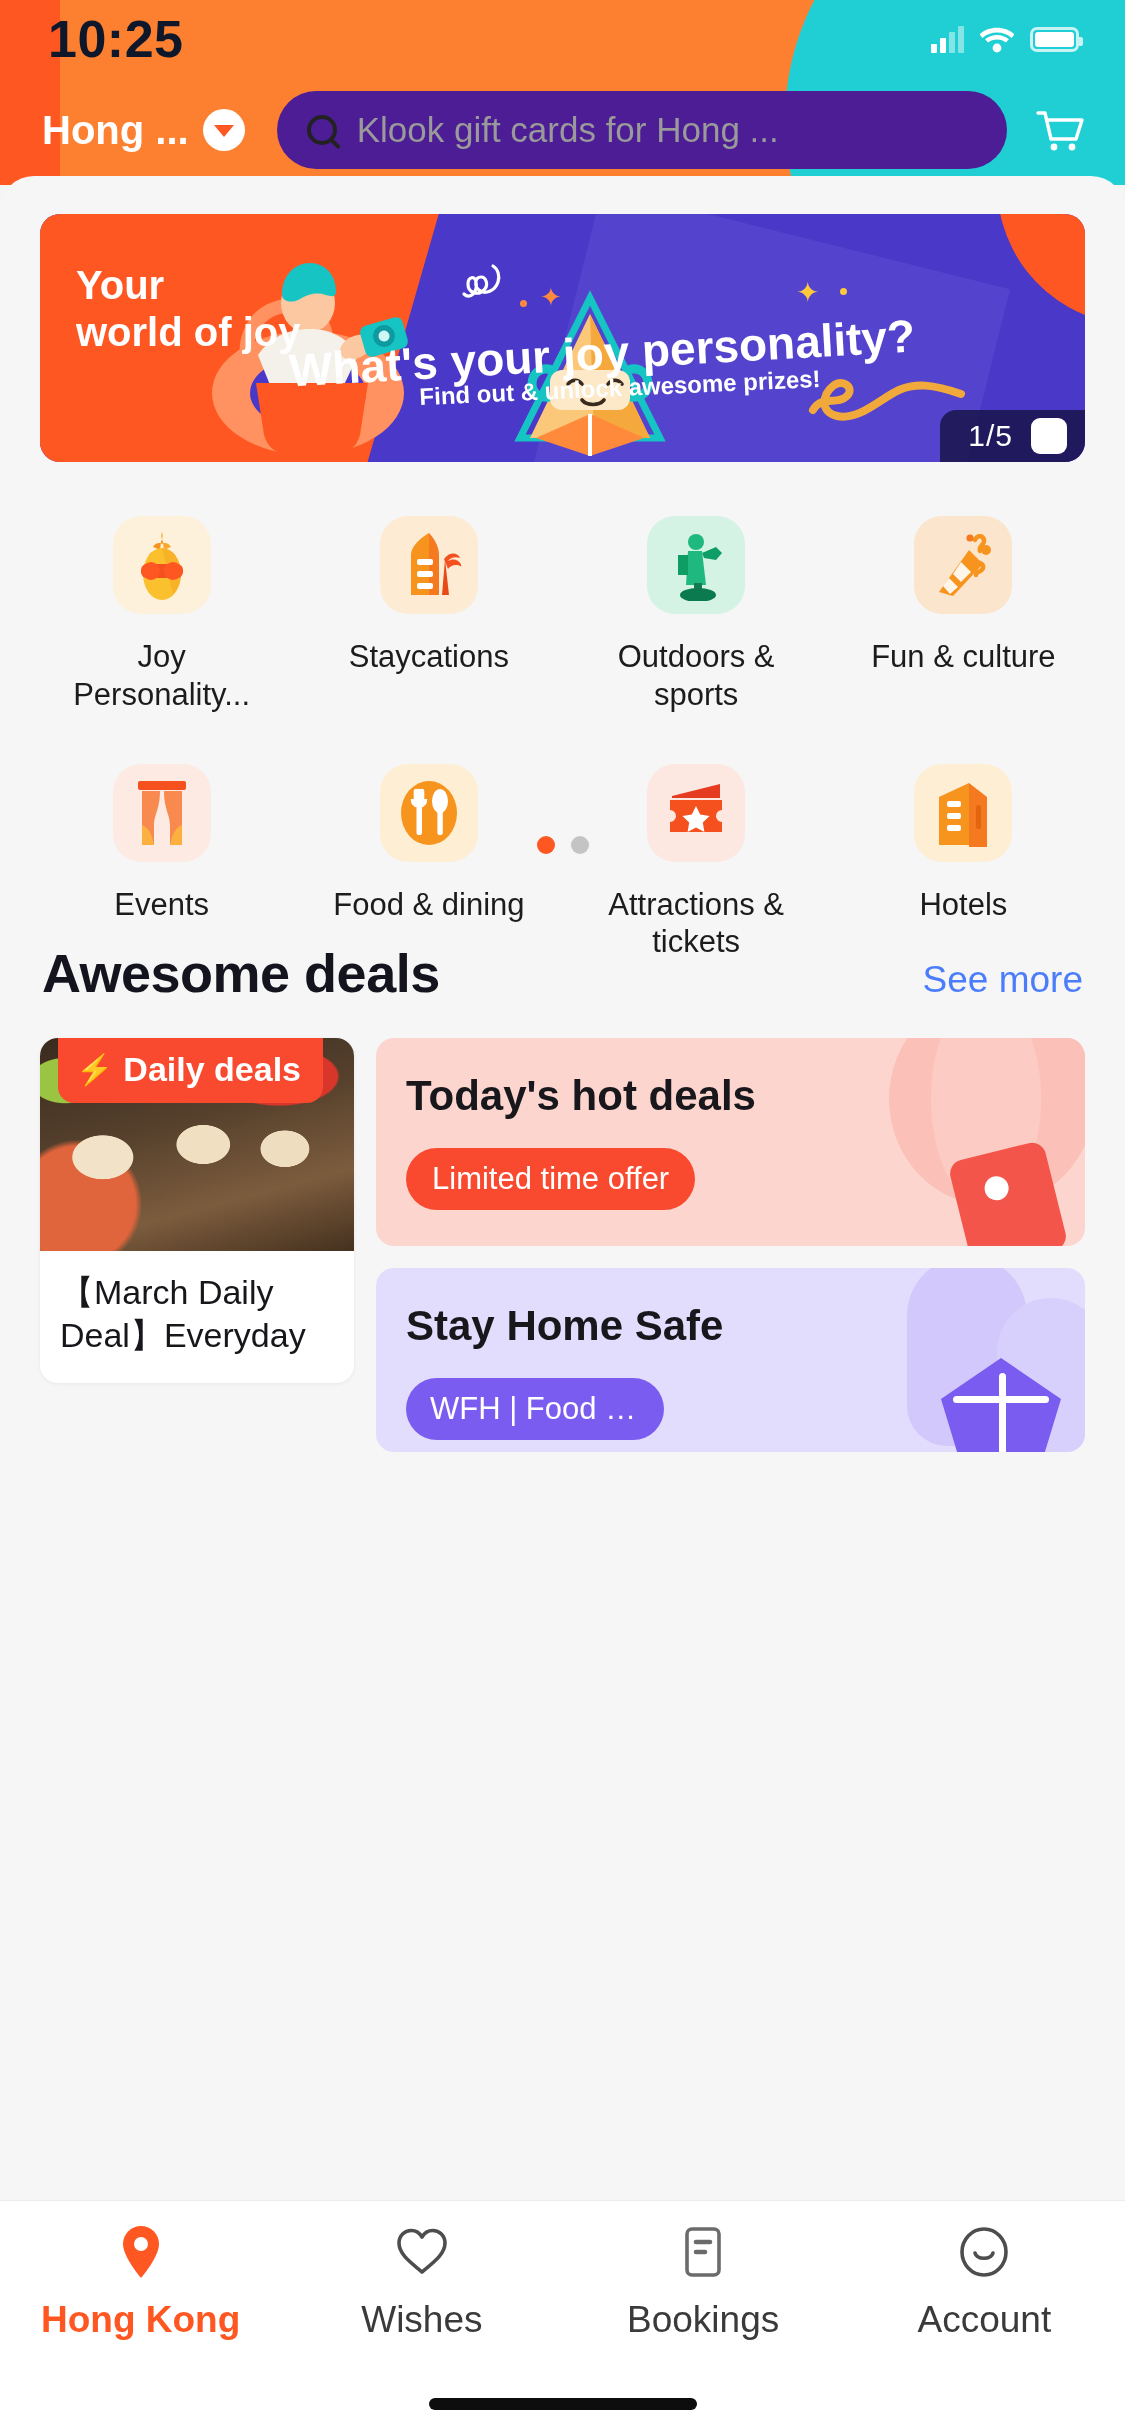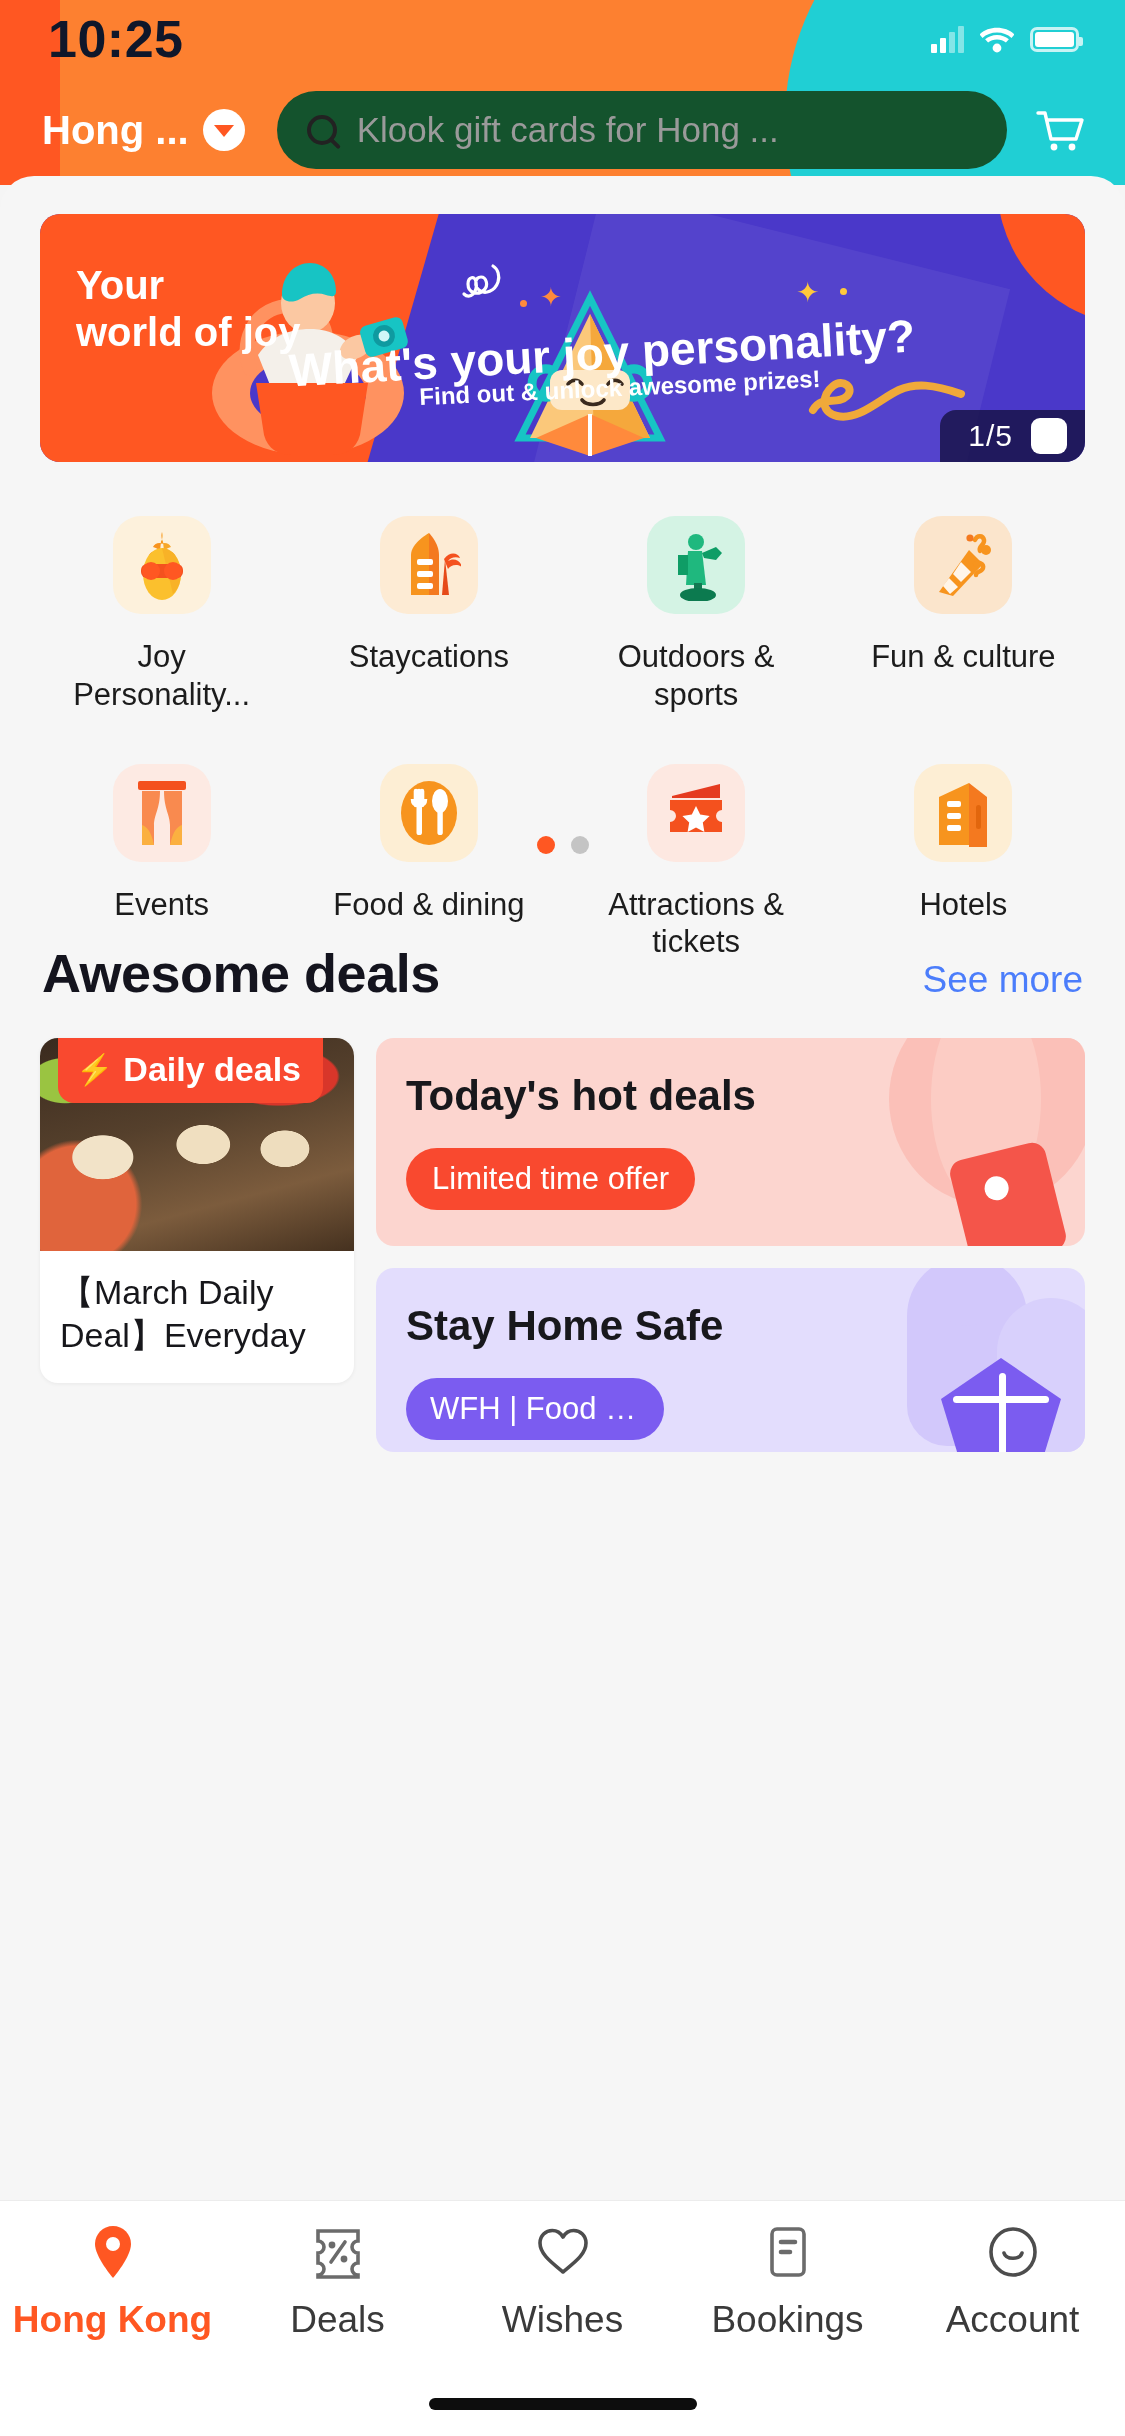--- a/index.html
+++ b/index.html
@@ -66,21 +66,21 @@
     width:42px; height:42px; border-radius:50%; background:#fff;
     display:flex; align-items:center; justify-content:center;
   }
   .loc-chevron span {
     display:block; width:0; height:0;
     border-left:10px solid transparent; border-right:10px solid transparent;
     border-top:12px solid #ff5722; margin-top:2px;
   }
   .searchbar {
     flex:1; margin-left:32px; margin-right:22px; height:78px;
-    background:#14532d; border-radius:44px; display:flex; align-items:center;
+    background:#4c1d95; border-radius:44px; display:flex; align-items:center;
     padding:0 30px; gap:20px; overflow:hidden;
   }
   .mag {
     width:30px; height:30px; border:4px solid #222; border-radius:50%;
     position:relative; flex-shrink:0;
   }
   .mag::after {
     content:""; position:absolute; width:4px; height:13px; background:#222;
     right:-4px; bottom:-9px; transform:rotate(-45deg); border-radius:2px;
   }
@@ -592,31 +592,20 @@
       <div class="tab active">
         <div class="tab-ico">
           <svg width="44" height="56" viewBox="0 0 44 56">
             <path d="M22 2C12 2 4 10 4 20c0 13 18 34 18 34s18-21 18-34c0-10-8-18-18-18z" fill="#ff5722"></path>
             <circle cx="22" cy="20" r="7" fill="#fff"></circle>
           </svg>
         </div>
         <div class="tab-label">Hong Kong</div>
       </div>
 
-      <div class="tab">
-        <div class="tab-ico">
-          <svg width="50" height="54" viewBox="0 0 50 54" fill="none" stroke="#6b6b6b" stroke-width="3.6">
-            <path d="M5 6h40v10a6 6 0 000 12v10a6 6 0 000 12v2H5v-2a6 6 0 000-12V28a6 6 0 000-12z"></path>
-            <circle cx="19" cy="20" r="3.4" fill="#6b6b6b" stroke="none"></circle>
-            <circle cx="31" cy="34" r="3.4" fill="#6b6b6b" stroke="none"></circle>
-            <path d="M32 17L18 37" stroke-linecap="round"></path>
-          </svg>
-        </div>
-        <div class="tab-label">Deals</div>
-      </div>
 
       <div class="tab">
         <div class="tab-ico">
           <svg width="54" height="50" viewBox="0 0 54 50" fill="none" stroke="#4d4d4d" stroke-width="3.6" stroke-linejoin="round">
             <path d="M27 45C15 35 4 27 4 16 4 8.8 9.6 3.5 16.3 3.5 21 3.5 25 6.5 27 10c2-3.5 6-6.5 10.7-6.5C44.4 3.5 50 8.8 50 16c0 11-11 19-23 29z"></path>
           </svg>
         </div>
         <div class="tab-label">Wishes</div>
       </div>
 

